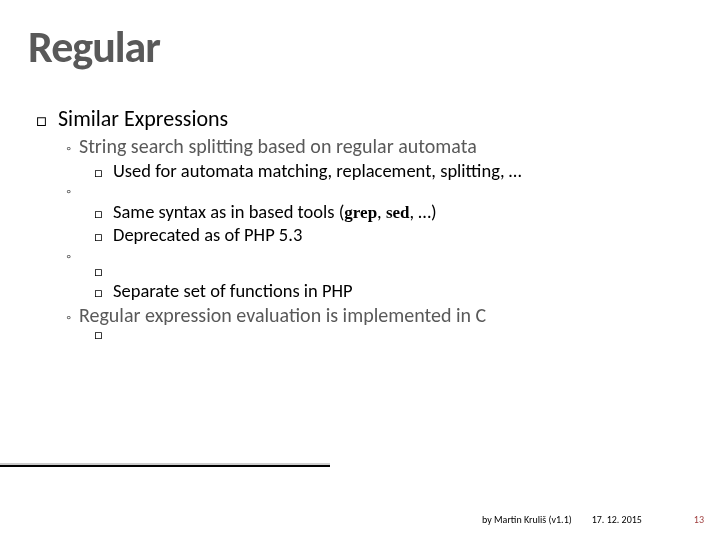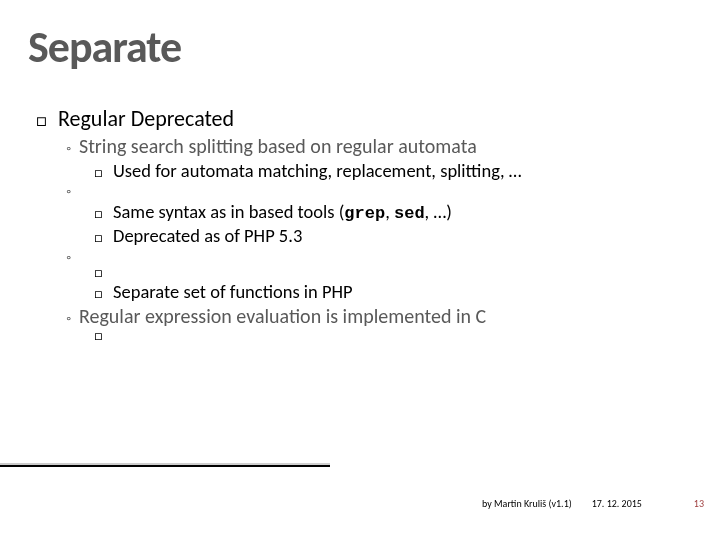--- a/index.html
+++ b/index.html
@@ -65,21 +65,21 @@
     font-size: 18.5px;
     color: #000;
   }
   .lvl3 .sq {
     font-size: 14px;
     line-height: 1;
     display: inline-block;
     width: 14px;
   }
   code.inline {
-    font-family: Liberation Mono, monospace;
+    font-family: Liberation Serif, serif;
     font-weight: 700;
     font-size: 17px;
     margin-top: 15px;
   }
   .deco-line {
     position: absolute;
     left: 0;
     bottom: 71px;
     width: 330px;
     height: 6px;
@@ -87,40 +87,40 @@
   .deco-line .top {
     height: 2px;
     background: linear-gradient(90deg, rgba(150,150,150,0.5), rgba(100,100,100,0.3));
   }
   .deco-line .bot {
     height: 2px;
     background: #000;
   }
   .footer {
     position: absolute;
-    bottom: 30px;
+    bottom: 14px;
     right: 16px;
     font-size: 10px;
     color: #000;
     display: flex;
     gap: 20px;
     align-items: baseline;
   }
   .footer .pg { color:#a04040; margin-left: 32px; }
 </style>
 </head>
 <body>
 
-<div class="title">Separate</div>
+<div class="title">Regular</div>
 
 <div class="content">
 
   <div class="lvl1">
     <span class="sq">□</span>
-    <span class="txt">Regular Deprecated</span>
+    <span class="txt">Similar Expressions</span>
   </div>
 
   <div class="lvl2">
     <span class="bullet">◦</span>
     <span>String search splitting based on regular automata</span>
   </div>
   <div class="lvl3">
     <span class="sq">□</span>
     <span>Used for automata matching, replacement, splitting, …</span>
   </div>

